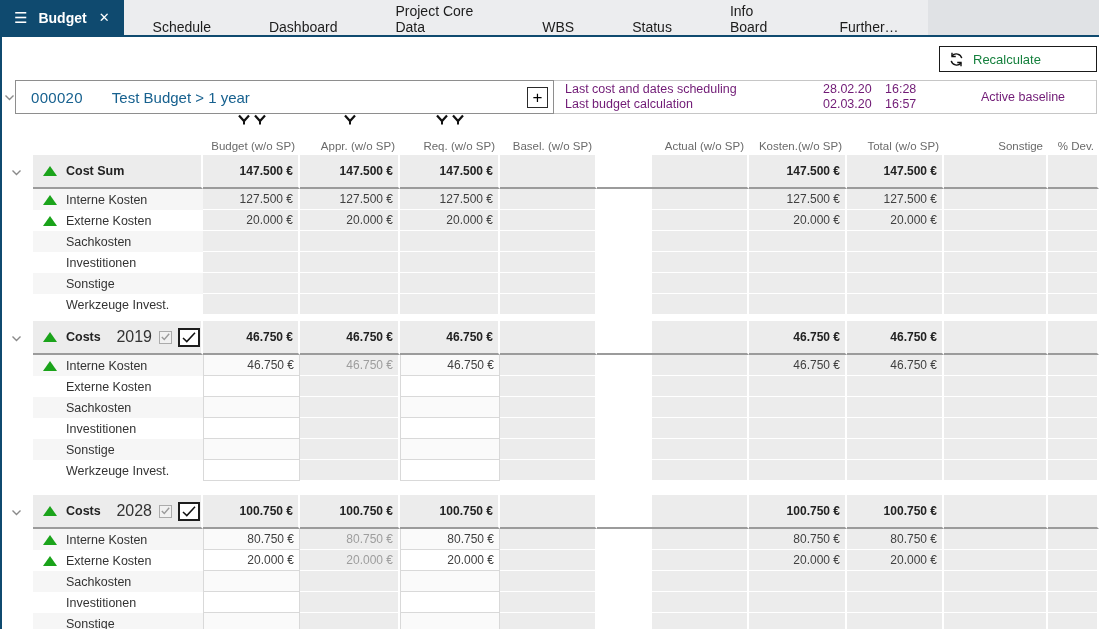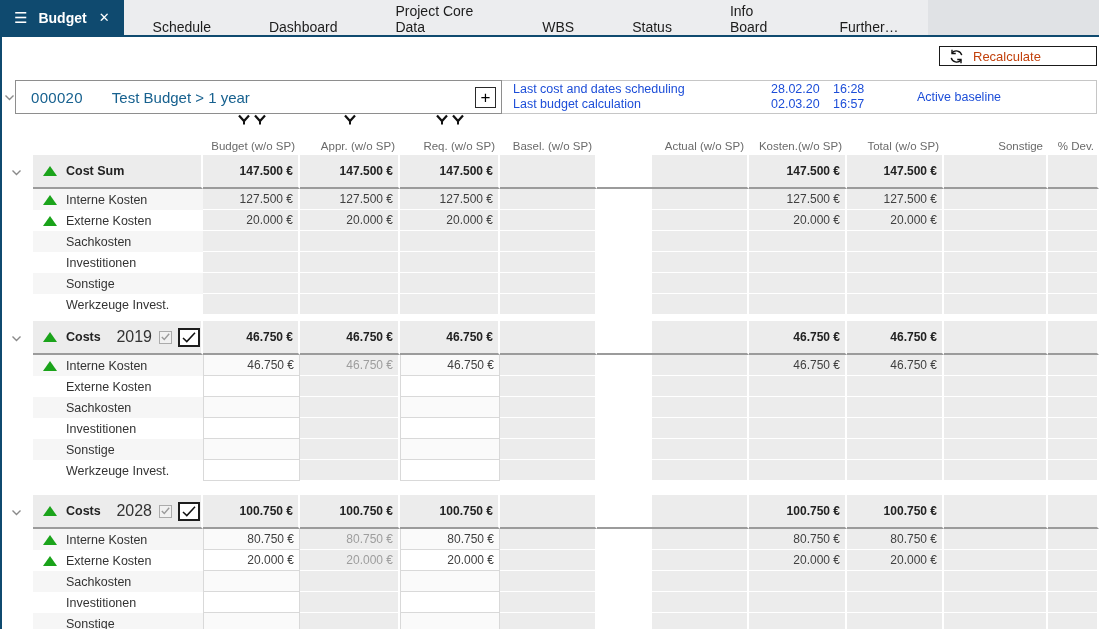--- a/index.html
+++ b/index.html
@@ -14,33 +14,33 @@
   
   .tabbar { display:flex; height:37px; background:#ecedef; border-bottom:2px solid #0f4a6f; align-items:stretch; }
   .tab-active { background:#0f4a6f; color:#fff; display:flex; align-items:center; gap:11px; padding:0 14px; font-size:14px; font-weight:700; }
   .burger { font-size:15px; font-weight:400; }
   .closex { font-size:13px; font-weight:400; margin-left:1px; }
   .tab { display:flex; align-items:center; padding:0 29px; font-size:14px; color:#1c1c1c; }
   .tab-dark { margin-left:auto; width:179px; background:#e0e2e5; }
 
   
   .toolbar { height:43px; position:relative; background:#fff; }
-  .recalc { position:absolute; right:2px; top:9px; height:20px; width:158px; background:#fff;
+  .recalc { position:absolute; right:2px; top:9px; height:26px; width:158px; background:#fff;
     border:1px solid #1a1a1a; display:flex; align-items:center; gap:9px; padding:0 9px;
-    font-size:13px; font-family:inherit; color:#c2410c; }
+    font-size:13px; font-family:inherit; color:#15803d; }
 
   
   .projrow { margin:0 2px 0 3px; height:34px; display:flex; }
   .pchev { width:12px; display:flex; align-items:center; justify-content:center; }
-  .pbox { width:487px; border:1px solid #8e8e8e; display:flex; align-items:center; background:#fff; }
+  .pbox { width:539px; border:1px solid #8e8e8e; display:flex; align-items:center; background:#fff; }
   .pid { color:#17618f; font-size:15px; margin-left:15px; letter-spacing:.3px; }
   .ptitle { color:#17618f; font-size:15px; margin-left:29px; }
   .plus { margin-left:auto; margin-right:5px; width:21px; height:21px; border:1px solid #2a2a2a; background:#fff;
     font-size:17px; line-height:1; display:flex; align-items:center; justify-content:center; padding:0; font-family:inherit; }
-  .pmeta { flex:1; border:1px solid #c6c6c6; border-left:none; display:flex; align-items:center; font-size:12.5px; color:#1d4ed8; }
+  .pmeta { flex:1; border:1px solid #c6c6c6; border-left:none; display:flex; align-items:center; font-size:12.5px; color:#701a75;gap:12px; }
   .mgrid { display:grid; grid-template-columns:258px 62px 44px; margin-left:11px; line-height:15px; }
   .mgrid span { white-space:nowrap; }
   .baseline { margin-left:40px; }
 
   
   .grid-row { display:grid; grid-template-columns:33px 170px 97px 100px 100px 97px 55px 97px 98px 97px 104px 51px; }
 
   
   .headers { height:41px; align-items:end; }
   .hcell { display:flex; flex-direction:column; align-items:flex-end; justify-content:flex-end;

